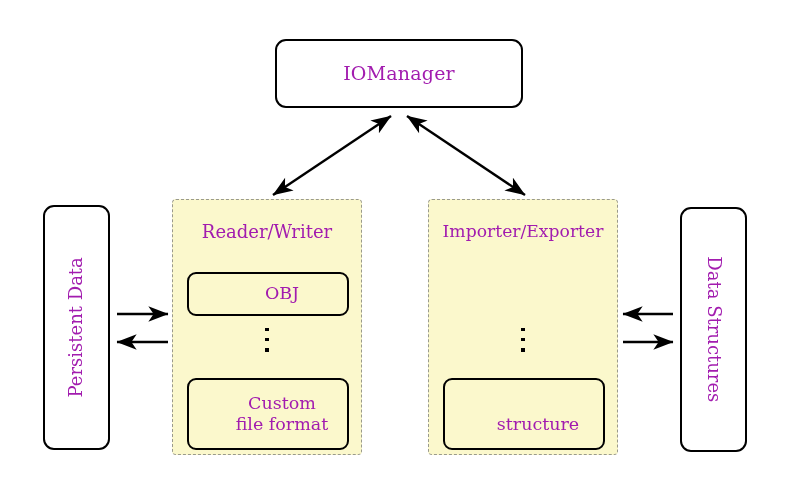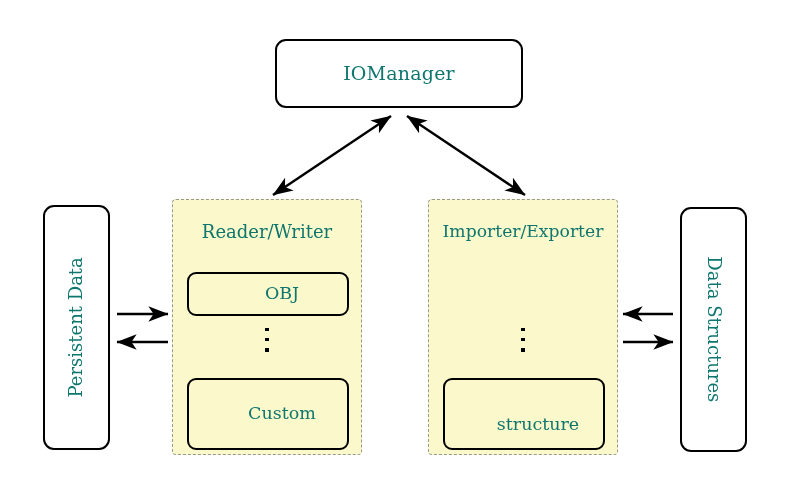--- a/index.html
+++ b/index.html
@@ -8,21 +8,21 @@
     padding: 0;
     background: #ffffff;
   }
   #canvas {
     position: relative;
     width: 800px;
     height: 489px;
     background: #ffffff;
     overflow: hidden;
     font-family: "DejaVu Serif", "Liberation Serif", serif;
-    color: #0f766e;
+    color: #a21caf;
   }
 
   .node {
     position: absolute;
     box-sizing: border-box;
     display: flex;
     align-items: center;
     justify-content: center;
     text-align: center;
     line-height: 1.15;
@@ -220,20 +220,21 @@
 
     <div class="vdots">
       <span></span>
       <span></span>
       <span></span>
     </div>
 
     <div class="item-box item-bottom">
       <span>
         <span>Custom</span><br>
+        <span>file format</span>
       </span>
     </div>
   </div>
 
   <div class="panel" id="panel-importer-exporter">
     <div class="panel-title">Importer/Exporter</div>
 
 
     <div class="vdots">
       <span></span>

